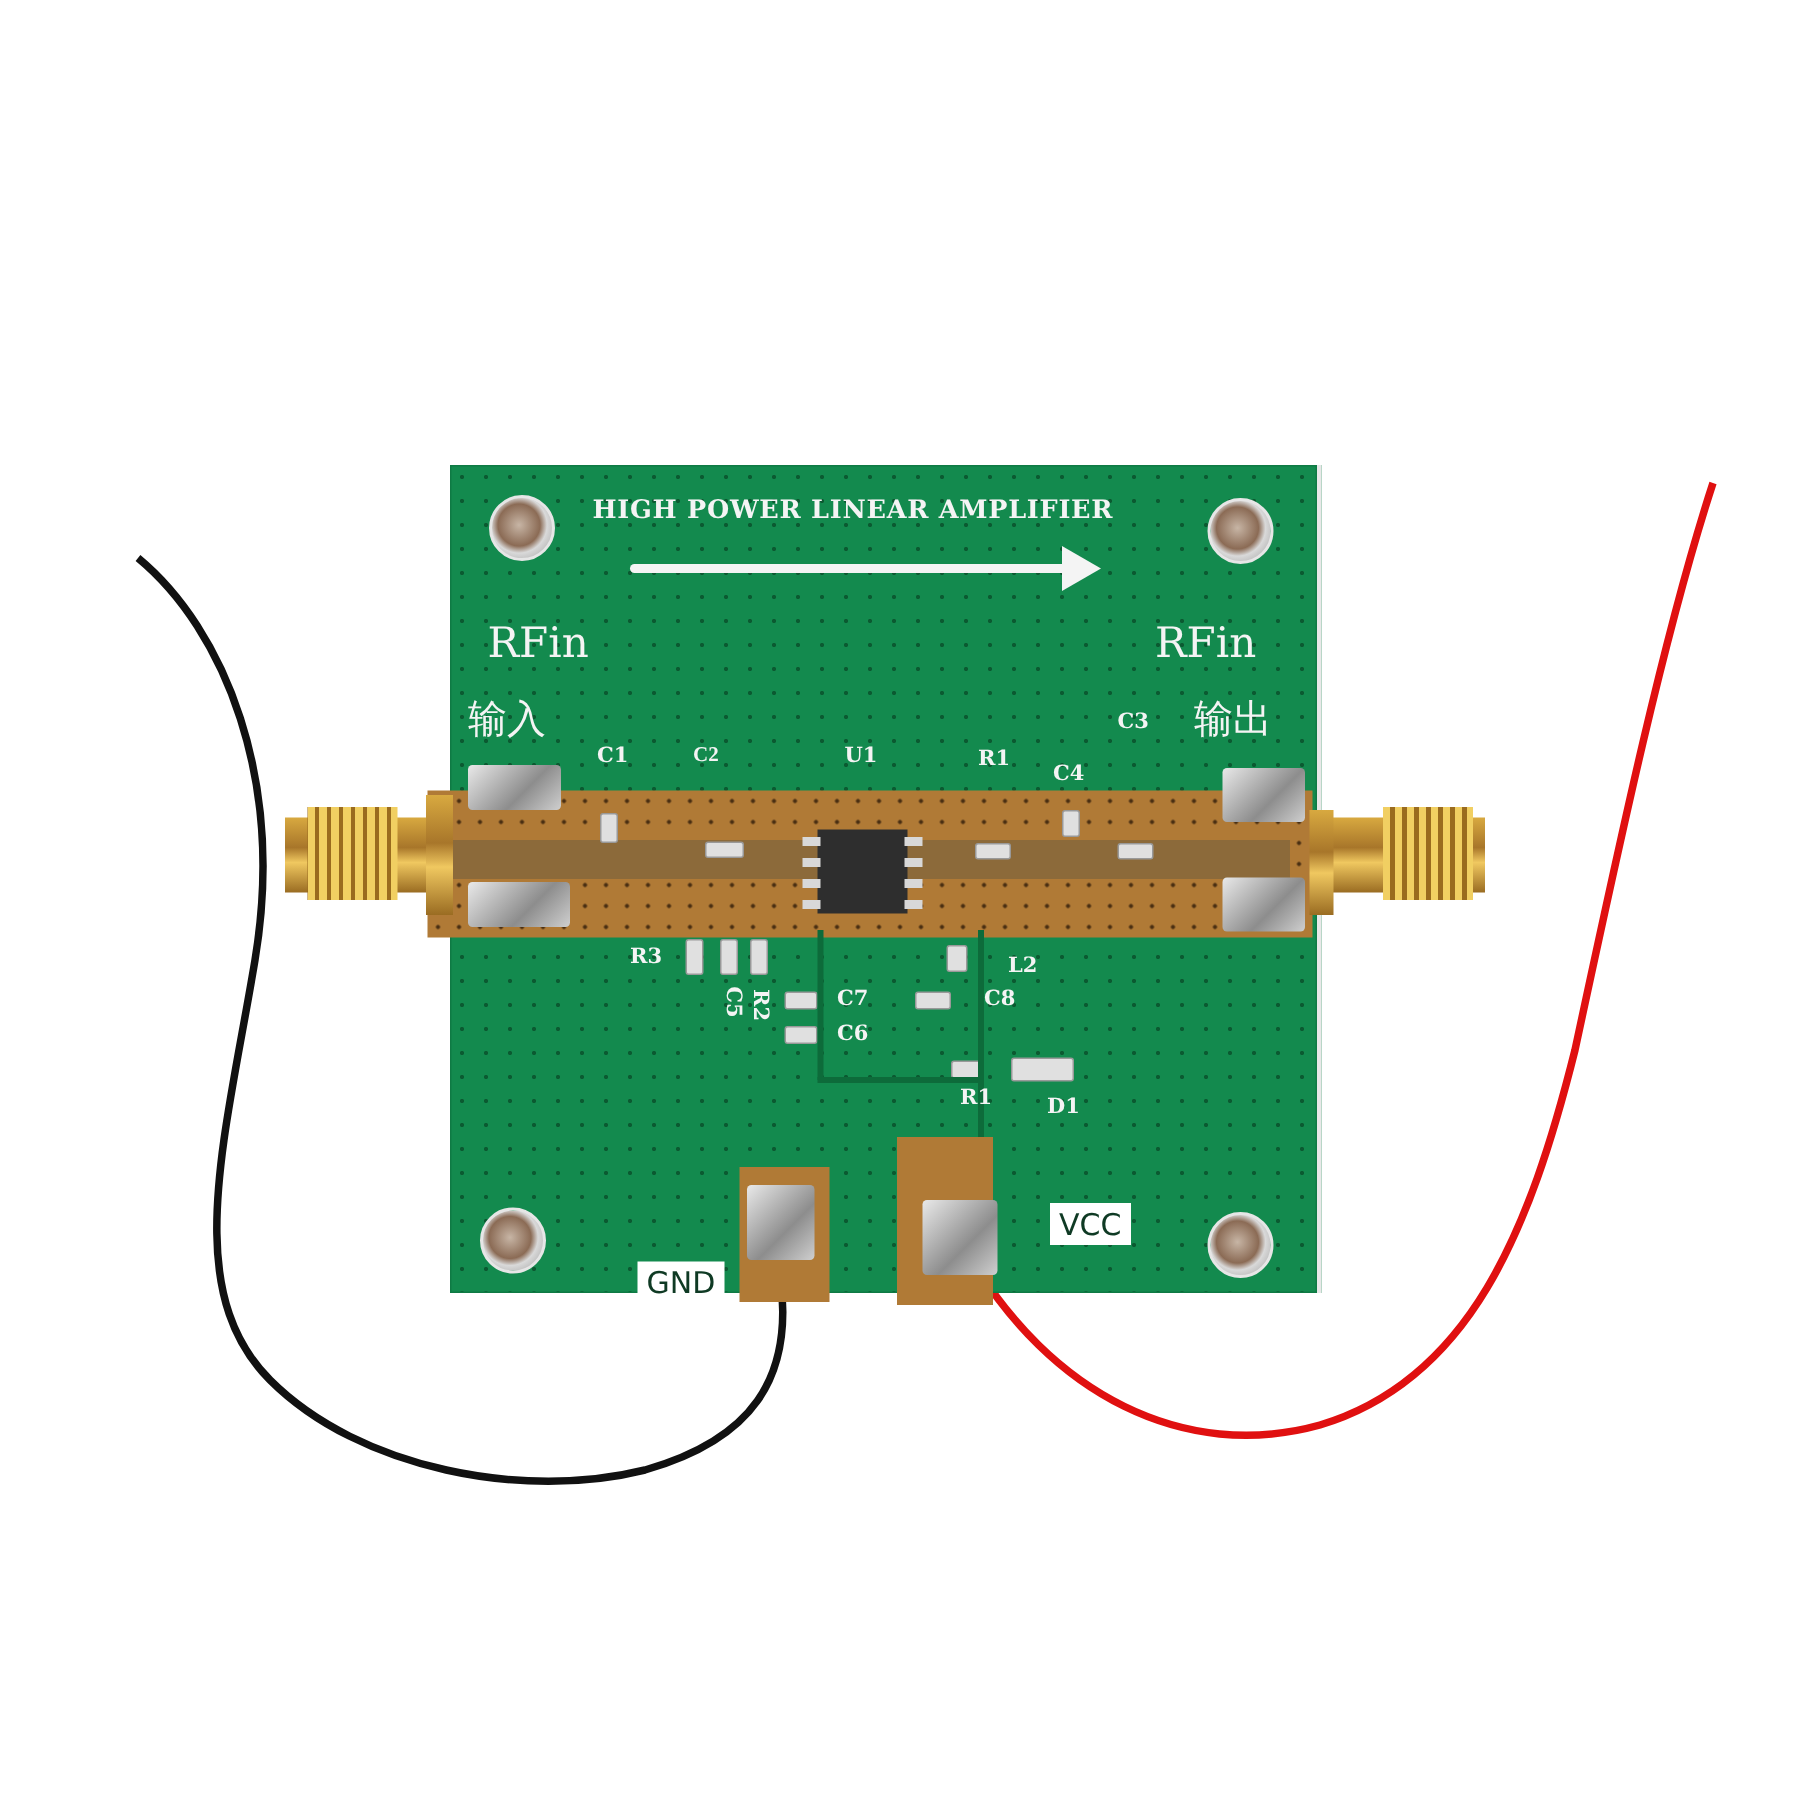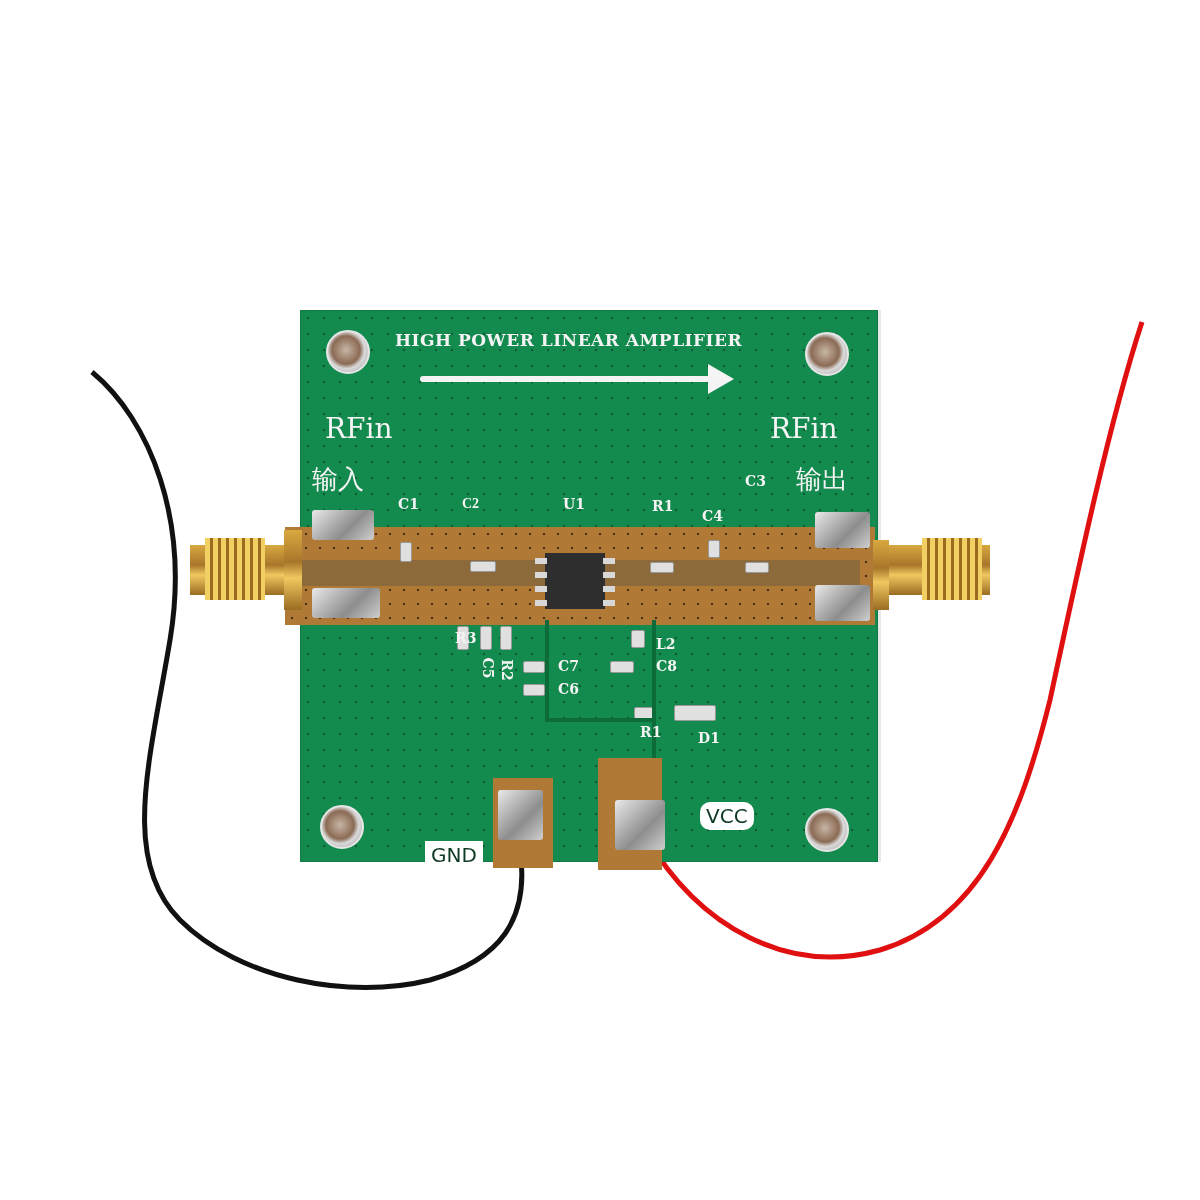--- a/index.html
+++ b/index.html
@@ -103,24 +103,24 @@
 <div class="abs silk cn" style="left:312px;top:462px;">输入</div>
 <div class="abs silk rf" style="left:750px;top:412px;">RFin</div>
 <div class="abs silk cn" style="left:796px;top:462px;">输出</div>
 
 <div class="abs silk ref" style="left:398px;top:496px;">C1</div>
 <div class="abs silk ref" style="left:462px;top:496px;font-family:Liberation Serif, serif;">C2</div>
 <div class="abs silk ref" style="left:563px;top:496px;">U1</div>
 <div class="abs silk ref" style="left:652px;top:498px;">R1</div>
 <div class="abs silk ref" style="left:702px;top:498px;margin-top:10px;">C4</div>
 <div class="abs silk ref" style="left:745px;top:473px;">C3</div>
-<div class="abs silk ref" style="left:420px;top:630px;margin-left:35px;">R3</div>
+<div class="abs silk ref" style="left:420px;top:630px;">R3</div>
 <div class="abs silk ref" style="left:478px;top:660px;transform:rotate(90deg);">C5</div>
 <div class="abs silk ref" style="left:496px;top:662px;transform:rotate(90deg);">R2</div>
 <div class="abs silk ref" style="left:558px;top:658px;">C7</div>
 <div class="abs silk ref" style="left:558px;top:681px;">C6</div>
-<div class="abs silk ref" style="left:656px;top:636px;">L2</div>
+<div class="abs silk ref" style="left:656px;top:636px;padding-left:16px;">L2</div>
 <div class="abs silk ref" style="left:656px;top:658px;">C8</div>
 <div class="abs silk ref" style="left:640px;top:724px;">R1</div>
 <div class="abs silk ref" style="left:698px;top:730px;">D1</div>
 
 <div class="abs label-box" style="left:425px;top:805px;margin-top:36px;">GND</div>
-<div class="abs label-box" style="left:700px;top:802px;border-radius:10px;">VCC</div>
+<div class="abs label-box" style="left:700px;top:802px;">VCC</div>
 
 </body></html>

